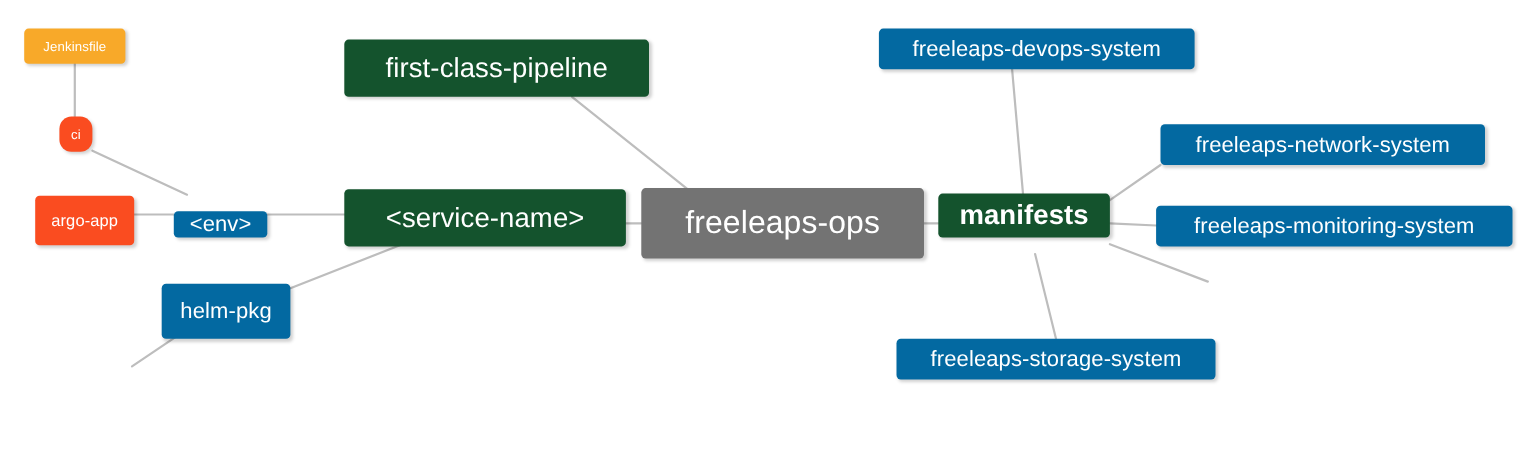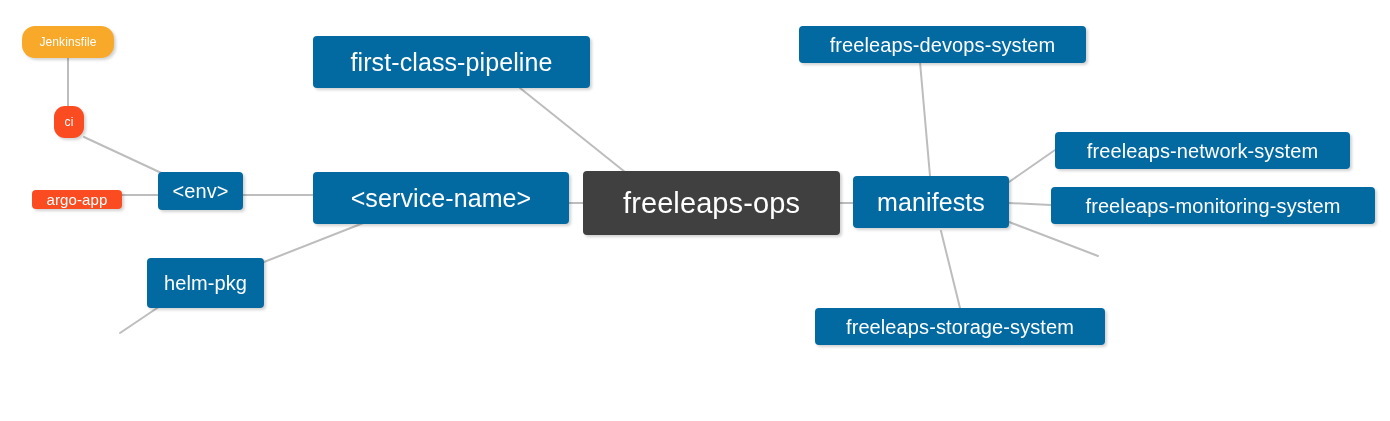--- a/index.html
+++ b/index.html
@@ -40,22 +40,22 @@
     letter-spacing: 0.1px;
     box-shadow: 2px 2px 3px rgba(0,0,0,0.18);
     z-index: 2;
   }
   .node-label {
     display: block;
     white-space: nowrap;
   }
 
   
-  .c-root   { background: #404040; }
-  .c-blue   { background: #0369a1; }
+  .c-root   { background: #737373; }
+  .c-blue   { background: #14532d; }
   .c-green  { background: #0369a1; }
   .c-orange { background: #f8a929; }
   .c-red    { background: #fa4c20; }
 
   
   .s-root  { font-size: 29px; }
   .s-l1    { font-size: 25px; }
   .s-l2    { font-size: 20px; }
   .s-l3    { font-size: 15px; }
   .s-tiny  { font-size: 12px; }
@@ -91,62 +91,62 @@
       <path d="M 1009 182 L 1055 150"></path>
 
       <path d="M 1009 203 L 1051 205"></path>
 
       <path d="M 1009 222 L 1098 256"></path>
 
       <path d="M 941 231 L 960 308"></path>
     </g>
   </svg>
 
-  <div class="node c-orange s-tiny" style="left:22px; top:26px; width:92px; height:32px;border-radius:13px;">
+  <div class="node c-orange s-tiny" style="left:22px; top:26px; width:92px; height:32px;">
     <span class="node-label">Jenkinsfile</span>
   </div>
 
   <div class="node c-red s-tiny" style="left:54px; top:106px; width:30px; height:32px;border-radius:11px;">
     <span class="node-label">ci</span>
   </div>
 
-  <div class="node c-red s-l3" style="left:32px; top:178px; width:90px; height:19px;margin-top:12px;">
+  <div class="node c-red s-l3" style="left:32px; top:178px; width:90px; height:45px;">
     <span class="node-label">argo-app</span>
   </div>
 
-  <div class="node c-green s-l2" style="left:158px; top:172px; width:85px; height:38px;">
+  <div class="node c-green s-l2" style="left:158px; top:192px; width:85px; height:24px;">
     <span class="node-label">&lt;env&gt;</span>
   </div>
 
   <div class="node c-green s-l2" style="left:147px; top:258px; width:117px; height:50px;">
     <span class="node-label">helm-pkg</span>
   </div>
 
 
   <div class="node c-blue s-l1" style="left:313px; top:36px; width:277px; height:52px;">
     <span class="node-label">first-class-pipeline</span>
   </div>
 
   <div class="node c-blue s-l1" style="left:313px; top:172px; width:256px; height:52px;">
     <span class="node-label">&lt;service-name&gt;</span>
   </div>
 
   <div class="node c-root s-root" style="left:583px; top:171px; width:257px; height:64px;">
     <span class="node-label">freeleaps-ops</span>
   </div>
 
-  <div class="node c-blue s-l1" style="left:853px; top:176px; width:156px; height:52px;">
+  <div class="node c-blue s-l1" style="left:853px; top:176px; width:156px; height:40px;font-weight:bold;">
     <span class="node-label">manifests</span>
   </div>
 
   <div class="node c-green s-l2" style="left:799px; top:26px; width:287px; height:37px;">
     <span class="node-label">freeleaps-devops-system</span>
   </div>
 
-  <div class="node c-green s-l2" style="left:1055px; top:113px; width:295px; height:37px;margin-top:19px;">
+  <div class="node c-green s-l2" style="left:1055px; top:113px; width:295px; height:37px;">
     <span class="node-label">freeleaps-network-system</span>
   </div>
 
   <div class="node c-green s-l2" style="left:1051px; top:187px; width:324px; height:37px;">
     <span class="node-label">freeleaps-monitoring-system</span>
   </div>
 
 
   <div class="node c-green s-l2" style="left:815px; top:308px; width:290px; height:37px;">
     <span class="node-label">freeleaps-storage-system</span>

